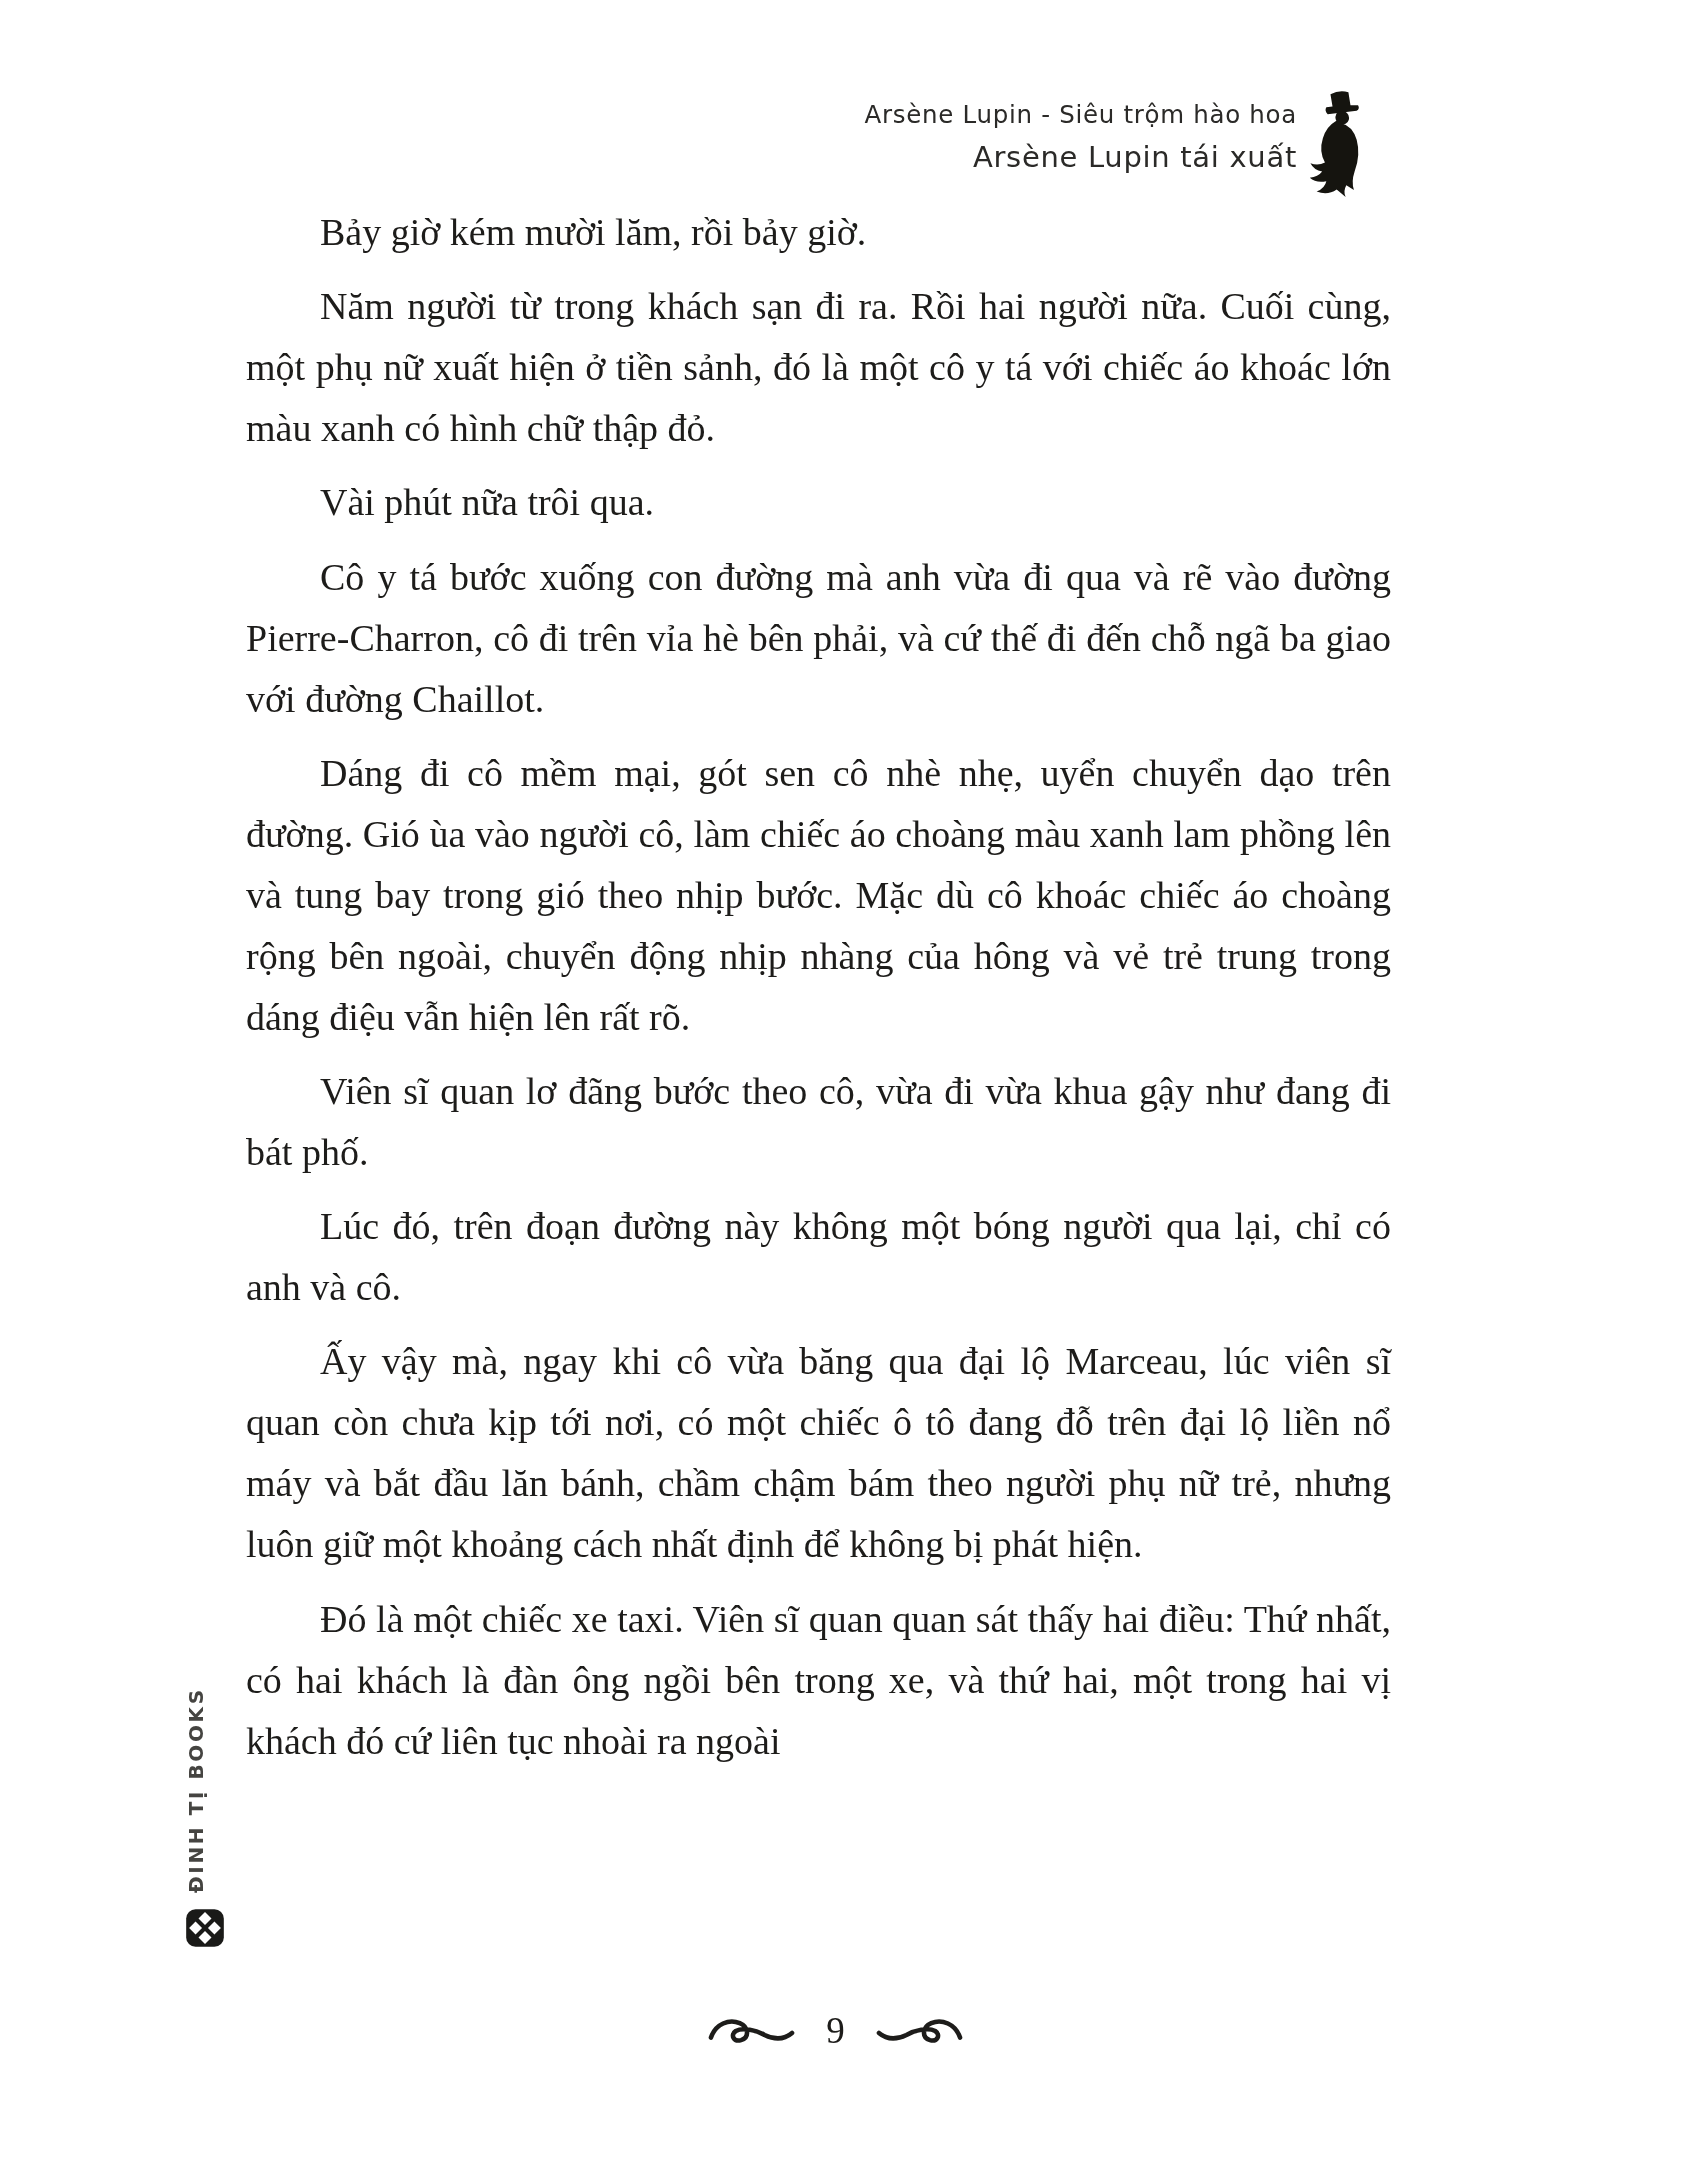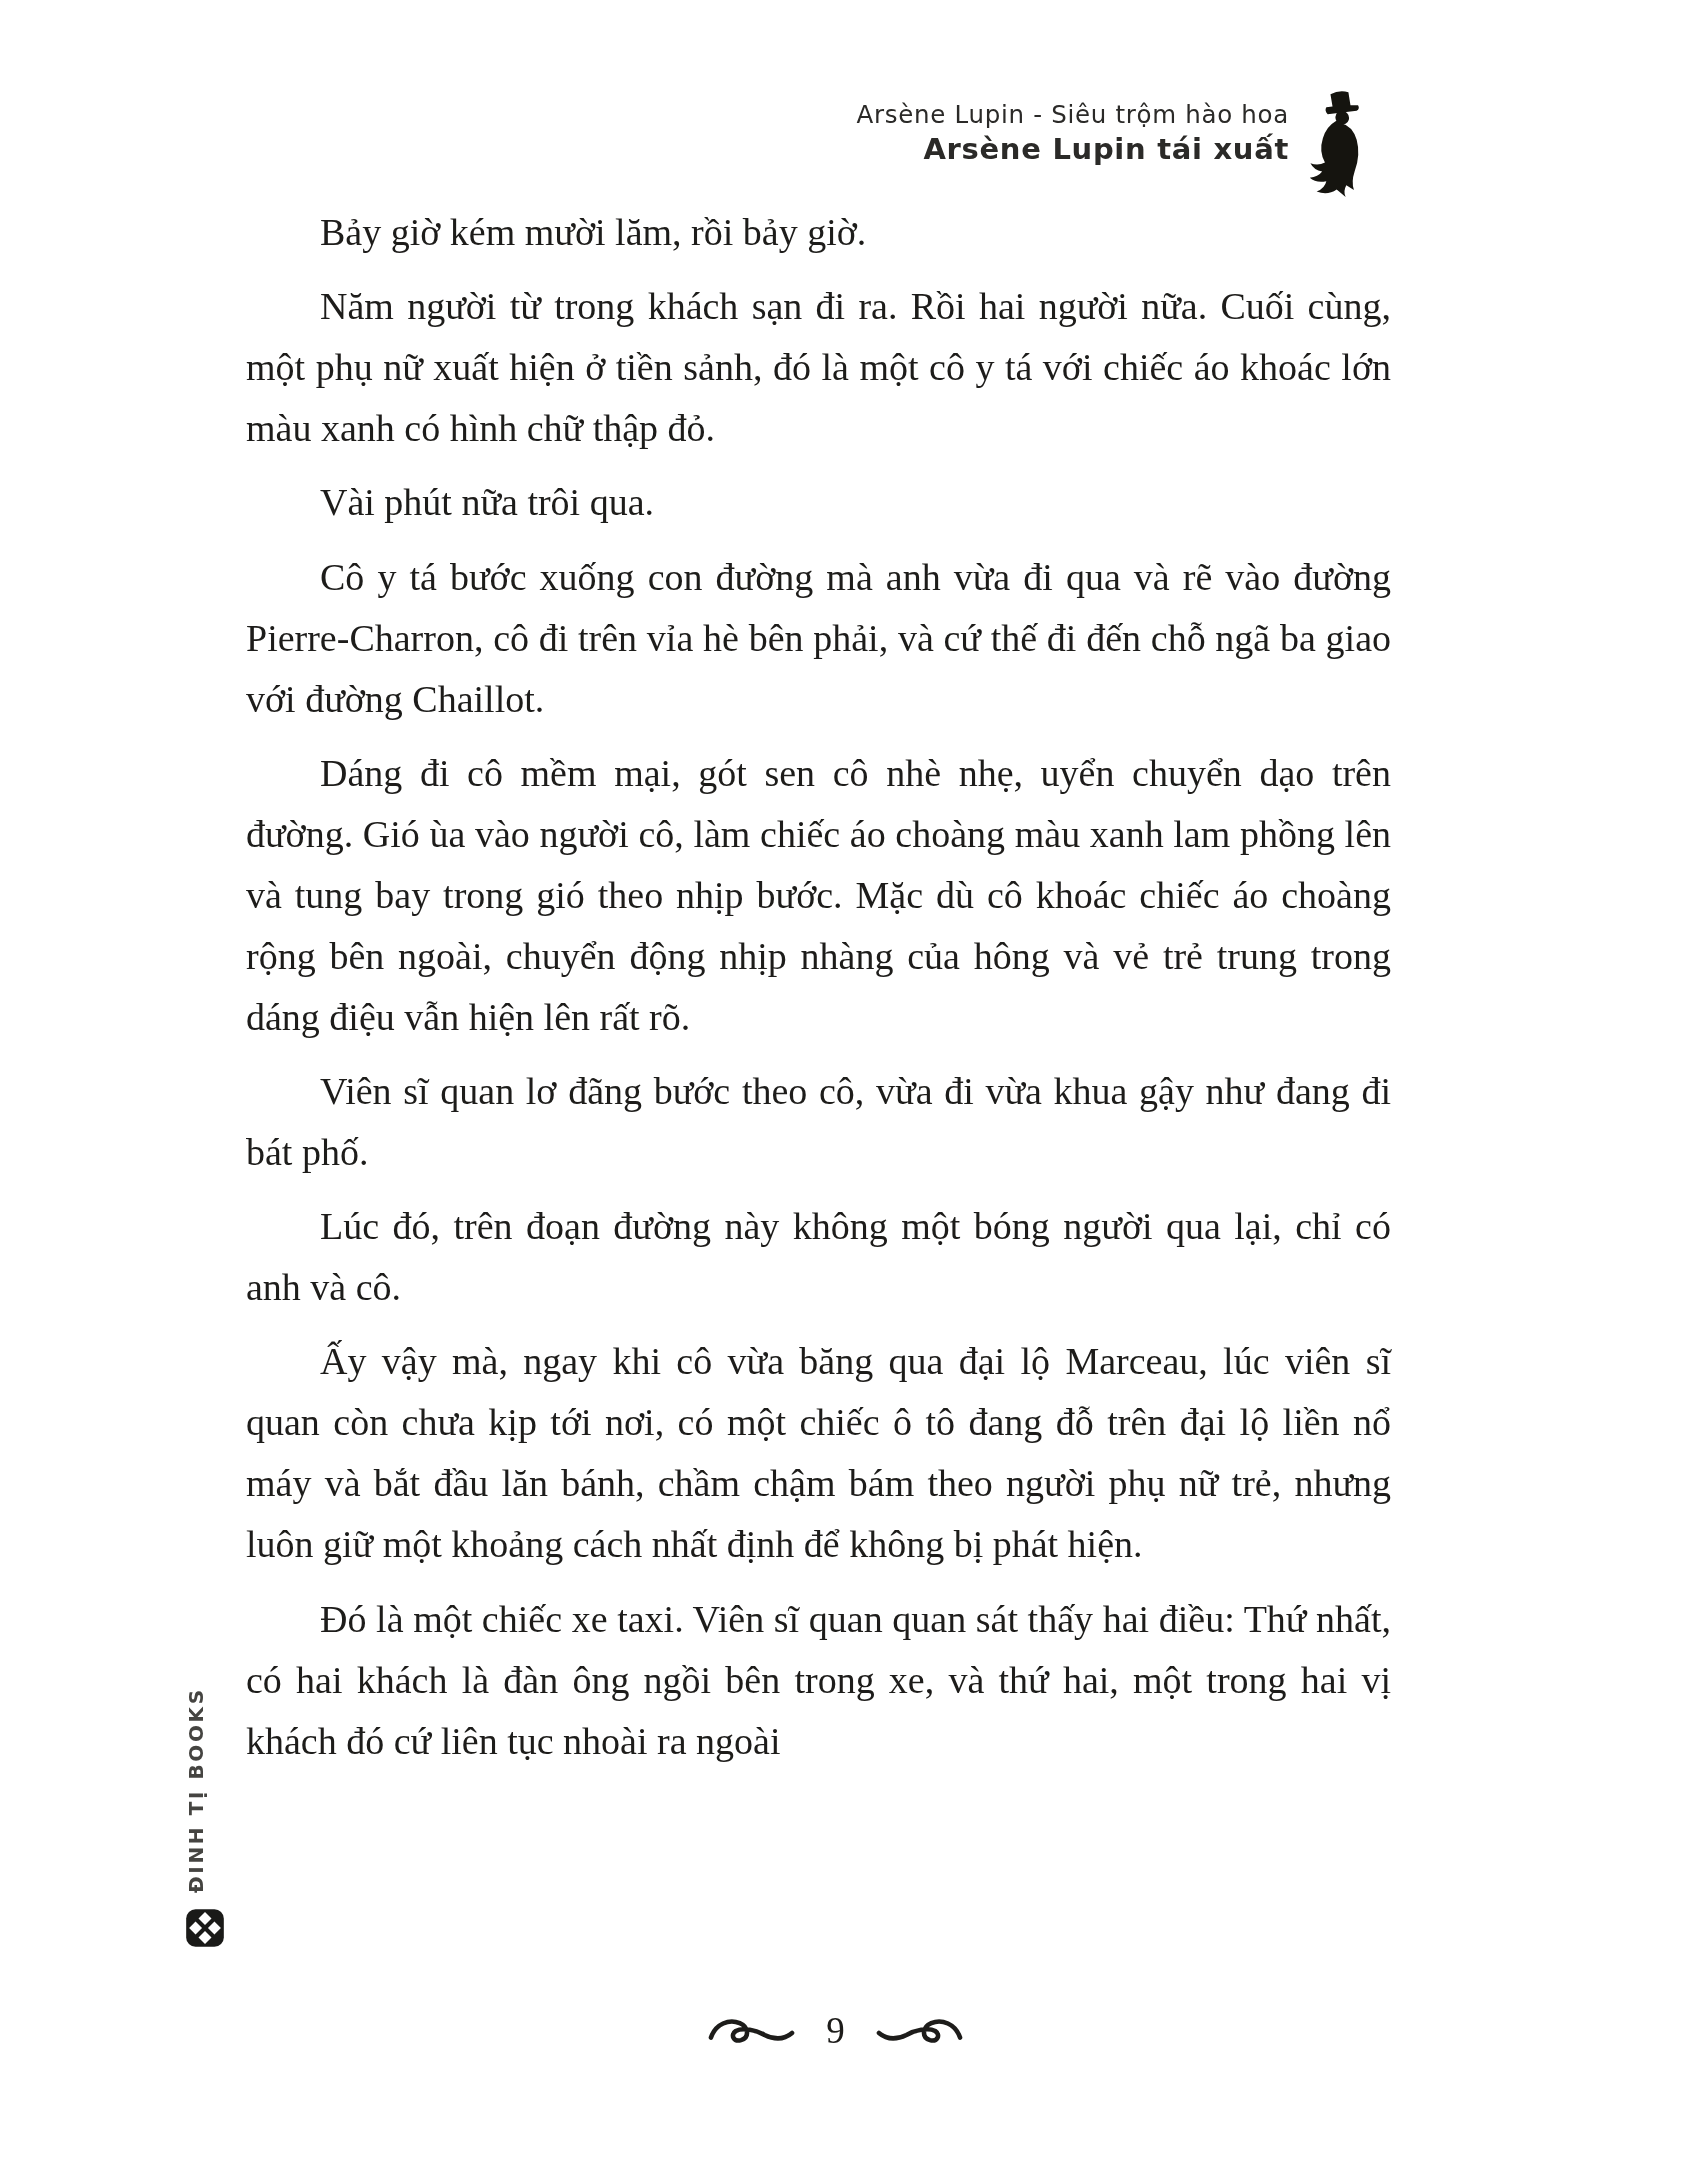--- a/index.html
+++ b/index.html
@@ -13,38 +13,38 @@
   }
   .page{position:absolute;inset:0;background:#ffffff;}
 
   
   .header{
     position:absolute;
     top:87px;
     right:311px;
     display:flex;
     align-items:flex-start;
-    gap:18px;
+    gap:10px;
   }
   .header-text{
     text-align:right;
     font-family:"DejaVu Sans", sans-serif;
     color:#2b2a28;
     padding-top:13.2px;
     line-height:1.25;
   }
   .header-line1{
     font-size:24.5px;
     letter-spacing:0.7px;
   }
   .header-line2{
     font-size:29px;
-    font-weight:bold;
+    font-weight:normal;
     letter-spacing:0.7px;
-    margin-top:0;
+    margin-top:8px;
   }
   .lupin-icon{width:69px;height:111px;flex:0 0 auto;}
   .lupin-icon svg{width:100%;height:100%;display:block;}
 
   
   .body-text{
     position:absolute;
     left:246px;
     top:202px;
     width:1145px;

